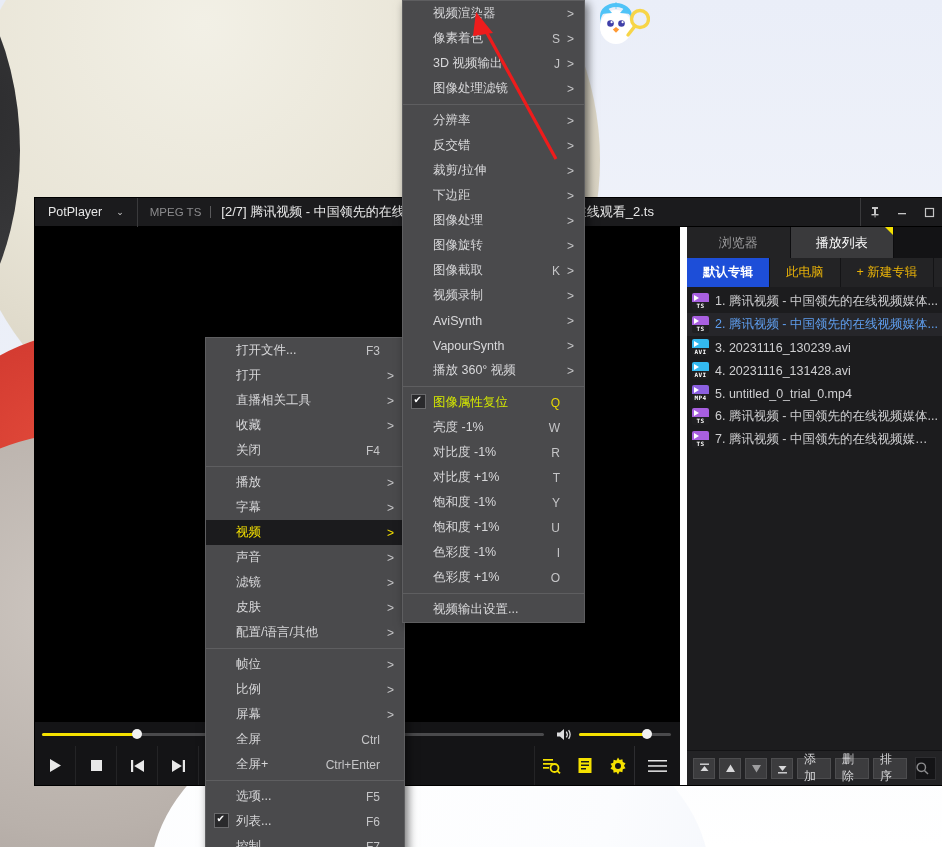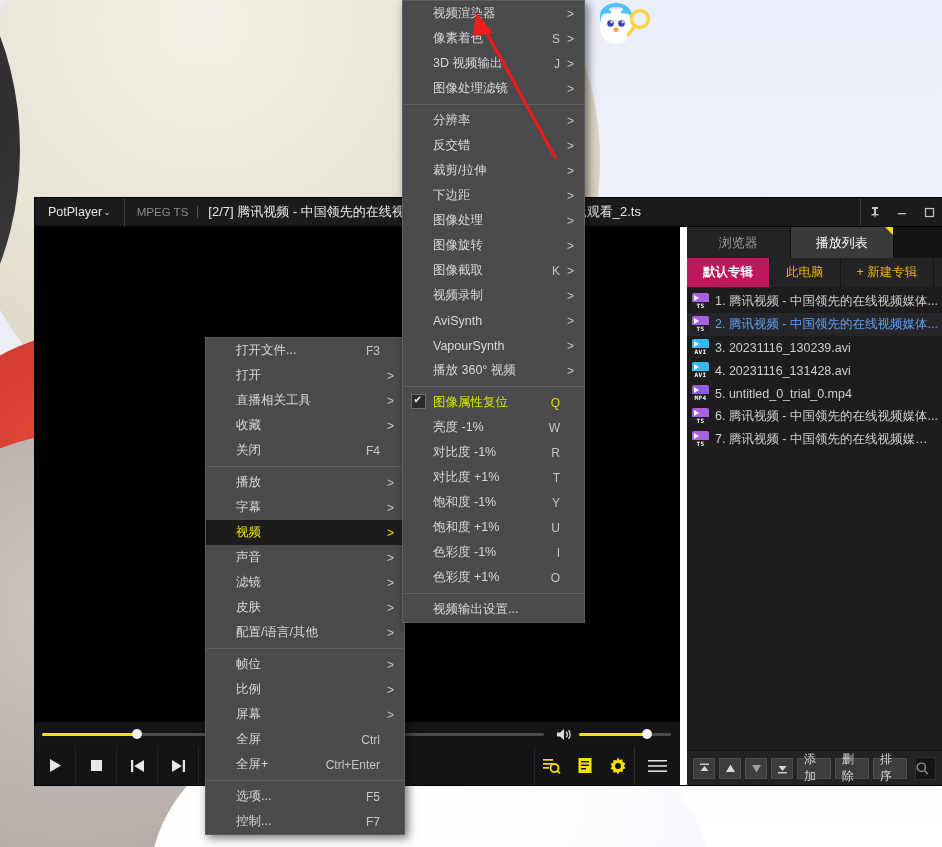--- a/index.html
+++ b/index.html
@@ -44,21 +44,21 @@
   
   #owl{ position:absolute; left:592px; top:2px; width:58px; height:44px; }
 
   
   #potplayer{ position:absolute; left:35px; top:198px; width:907px; height:587px;
     background:#0d0d0d; box-shadow:0 0 0 1px #000; }
 
   
   #titlebar{ height:29px; background:#1b1b1d; display:flex; align-items:center;
     border-bottom:1px solid #000; }
-  .tb-brand{ display:flex; align-items:center; gap:1px; padding:0 13px; height:100%;
+  .tb-brand{ display:flex; align-items:center; gap:14px; padding:0 13px; height:100%;
     color:#e6e6e6; font-size:12.5px; }
   .tb-caret{ font-size:9px; color:#cfcfcf; }
   .tb-sep{ width:1px; height:29px; background:#3a3a3c; }
   .tb-codec{ color:#8b8b8d; font-size:11.5px; padding:0 9px 0 12px; }
   .tb-bar{ width:1px; height:12px; background:#5a5a5c; }
   .tb-title{ color:#e9e9e9; font-size:13px; padding-left:10px; white-space:nowrap;
     overflow:hidden; flex:1; }
   #tb-ctrl{ display:flex; align-items:center; height:100%; border-left:1px solid #3a3a3c; }
   .tb-btn{ width:27px; height:29px; display:flex; align-items:center; justify-content:center;
     color:#c6c6c6; font-size:12px; }
@@ -97,21 +97,21 @@
   .pl-tab{ flex:1; display:flex; align-items:center; justify-content:center;
     font-size:13px; color:#9a9a9c; background:#232325; border-right:1px solid #0d0d0f; position:relative; }
   .pl-tab.active{ background:#3a3a3c; color:#fff; }
   .pl-tab.active::after{ content:""; position:absolute; right:0; top:0;
     border-top:8px solid #f5e100; border-left:8px solid transparent; }
   #pl-tabs-spacer{ width:48px; background:#131315; }
 
   #pl-albums{ display:flex; height:29px; background:#232325; }
   .pl-album{ display:flex; align-items:center; justify-content:center; padding:0 16px;
     font-size:12.5px; color:#eab308; border-right:1px solid #141416; }
-  .pl-album.active{ background:#be185d; color:#fff; font-weight:bold; }
+  .pl-album.active{ background:#1d4ed8; color:#fff; font-weight:bold; }
   #pl-albums-rest{ flex:1; background:#232325; }
 
   #pl-list{ flex:1; overflow:hidden; padding-top:3px; }
   .pl-item{ display:flex; align-items:center; gap:6px; height:23px; padding:0 4px 0 5px;
     font-size:12.5px; color:#cfcfd1; white-space:nowrap; overflow:hidden; }
   .pl-item.playing{ background:#26262a; color:#5f9ff0; }
   .fico{ width:17px; height:17px; flex:0 0 auto; border-radius:2px;
     display:flex; flex-direction:column; color:#fff; font-size:5px; line-height:1;
     font-family:"DejaVu Sans Mono",monospace; overflow:hidden; }
   .fico .top{ height:9px; display:flex; align-items:center; padding-left:2px; }
@@ -534,20 +534,26 @@
       <span class="arrow"></span>
     </div>
     <div class="msep"></div>
     <div class="mi">
       <span class="chk"></span>
       <span class="lbl">选项...</span>
       <span class="acc">F5</span>
       <span class="arrow"></span>
     </div>
     <div class="mi">
+      <span class="chk"><span class="chkbox"></span></span>
+      <span class="lbl">列表...</span>
+      <span class="acc">F6</span>
+      <span class="arrow"></span>
+    </div>
+    <div class="mi">
       <span class="chk"></span>
       <span class="lbl">控制...</span>
       <span class="acc">F7</span>
       <span class="arrow"></span>
     </div>
   </div>
 <div class="menu" id="menu-sub">
     <div class="mi">
       <span class="chk"></span>
       <span class="lbl">视频渲染器</span>

